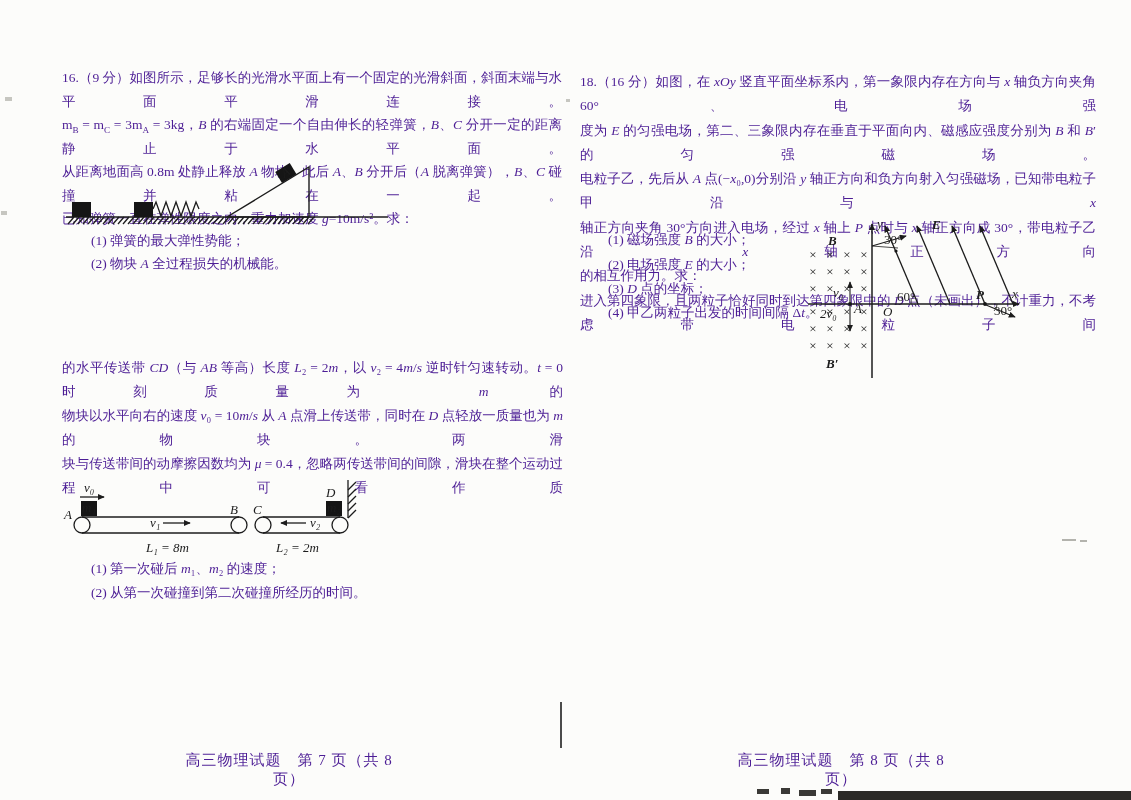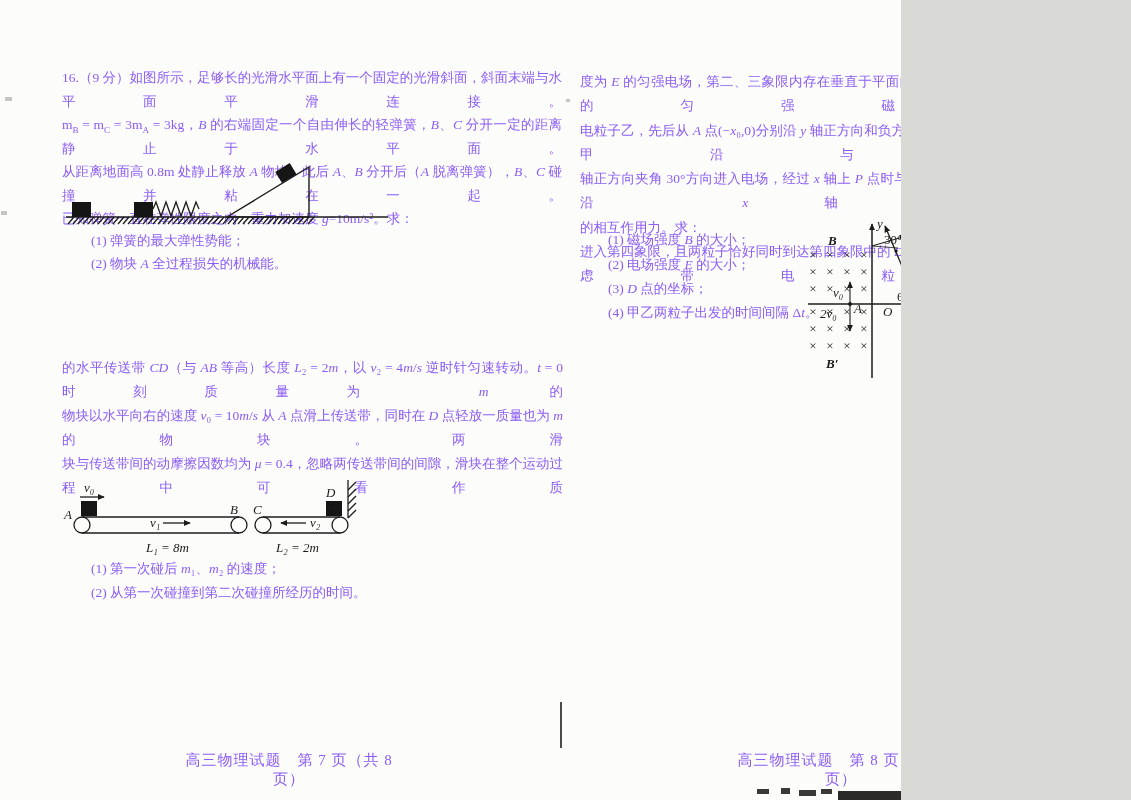--- a/index.html
+++ b/index.html
@@ -1,17 +1,17 @@
 <!DOCTYPE html>
 <html><head>
 <meta charset="utf-8">
 <style>
   html,body{margin:0;padding:0;background:#d9d9d6;}
-  .sheet{position:relative;width:901px;height:800px;margin:0;background:#fcfcfa;overflow:hidden;
-         font-family:"Liberation Serif","DejaVu Serif",serif;color:#8b5cf6;}
+  .sheet{position:relative;width:1131px;height:800px;margin:0;background:#fcfcfa;overflow:hidden;
+         font-family:"Liberation Serif","DejaVu Serif",serif;color:#4c1d95;}
   .para{position:absolute;font-size:13.5px;line-height:23.5px;}
   .para17{line-height:24px;}
   .para18{line-height:24.3px;}
   .tline{display:block;}
   .j{text-align:justify;text-align-last:justify;}
   .subq{position:absolute;font-size:13.5px;white-space:nowrap;margin-left:16px;}
   .footer{position:absolute;font-size:15px;text-align:center;width:240px;letter-spacing:1px;}
   sub{font-size:68%;line-height:0;}
   i{font-style:italic;}
   .dg{position:absolute;}
@@ -171,20 +171,21 @@
 
     <div class="subq" style="left:75px;top:560px">(1) 第一次碰后 <i>m</i>₁、<i>m</i>₂ 的速度；</div>
     <div class="subq" style="left:75px;top:584px">(2) 从第一次碰撞到第二次碰撞所经历的时间。</div>
 
     <div class="footer" style="left:169px;top:751px">高三物理试题　第 7 页（共 8 页）</div>
   </section>
 
   <section>
 
     <div class="para para18" style="left:580px;top:70px;width:516px">
+      <span class="tline j">18.（16 分）如图，在 <i>xOy</i> 竖直平面坐标系内，第一象限内存在方向与 <i>x</i> 轴负方向夹角 60°、电场强</span>
       <span class="tline j">度为 <i>E</i> 的匀强电场，第二、三象限内存在垂直于平面向内、磁感应强度分别为 <i>B</i> 和 <i>B</i>′的匀强磁场。</span>
       <span class="tline j">电粒子乙，先后从 <i>A</i> 点(−<i>x</i>₀,0)分别沿 <i>y</i> 轴正方向和负方向射入匀强磁场，已知带电粒子甲沿与 <i>x</i></span>
       <span class="tline j">轴正方向夹角 30°方向进入电场，经过 <i>x</i> 轴上 <i>P</i> 点时与 <i>x</i> 轴正方向成 30°，带电粒子乙沿 <i>x</i> 轴正方向</span>
       <span class="tline">的相互作用力。求：</span>
       <span class="tline j">进入第四象限，且两粒子恰好同时到达第四象限中的 <i>D</i> 点（未画出），不计重力，不考虑带电粒子间</span>
     </div>
 
     <div class="subq" style="left:592px;top:231px">(1) 磁场强度 <i>B</i> 的大小；</div>
     <div class="subq" style="left:592px;top:256px">(2) 电场强度 <i>E</i> 的大小；</div>
     <div class="subq" style="left:592px;top:280px">(3) <i>D</i> 点的坐标；</div>

